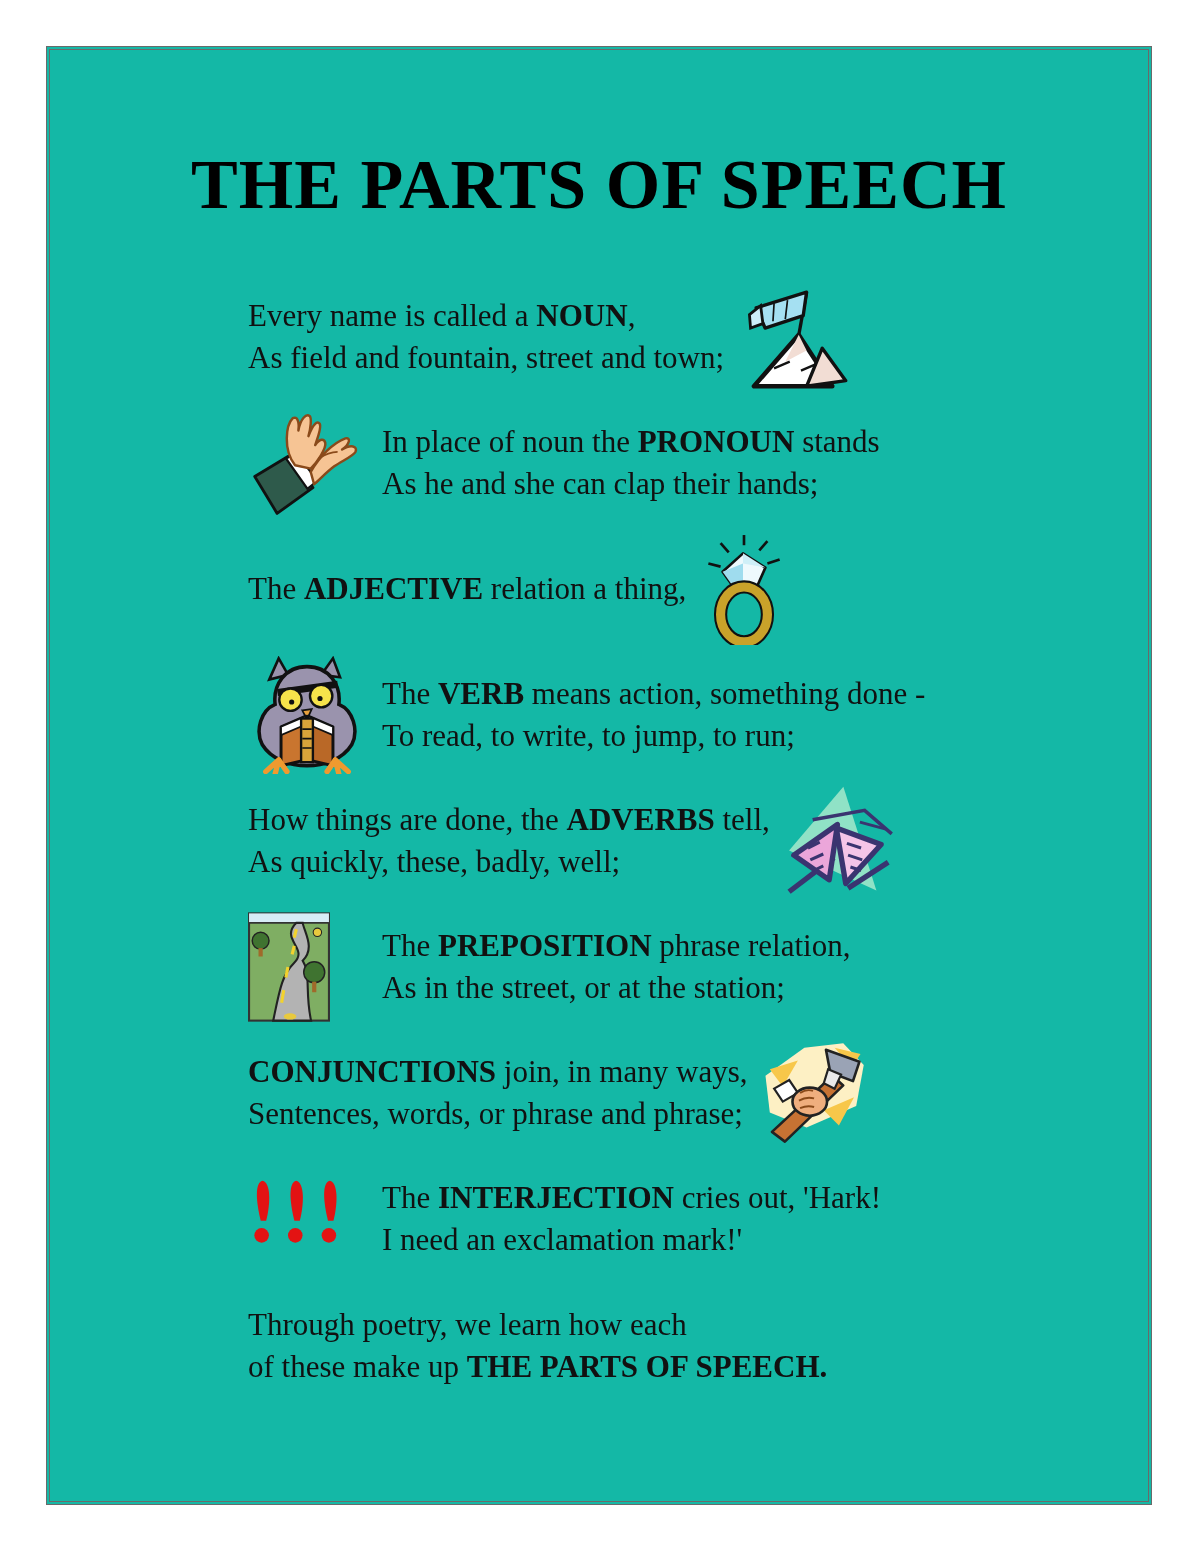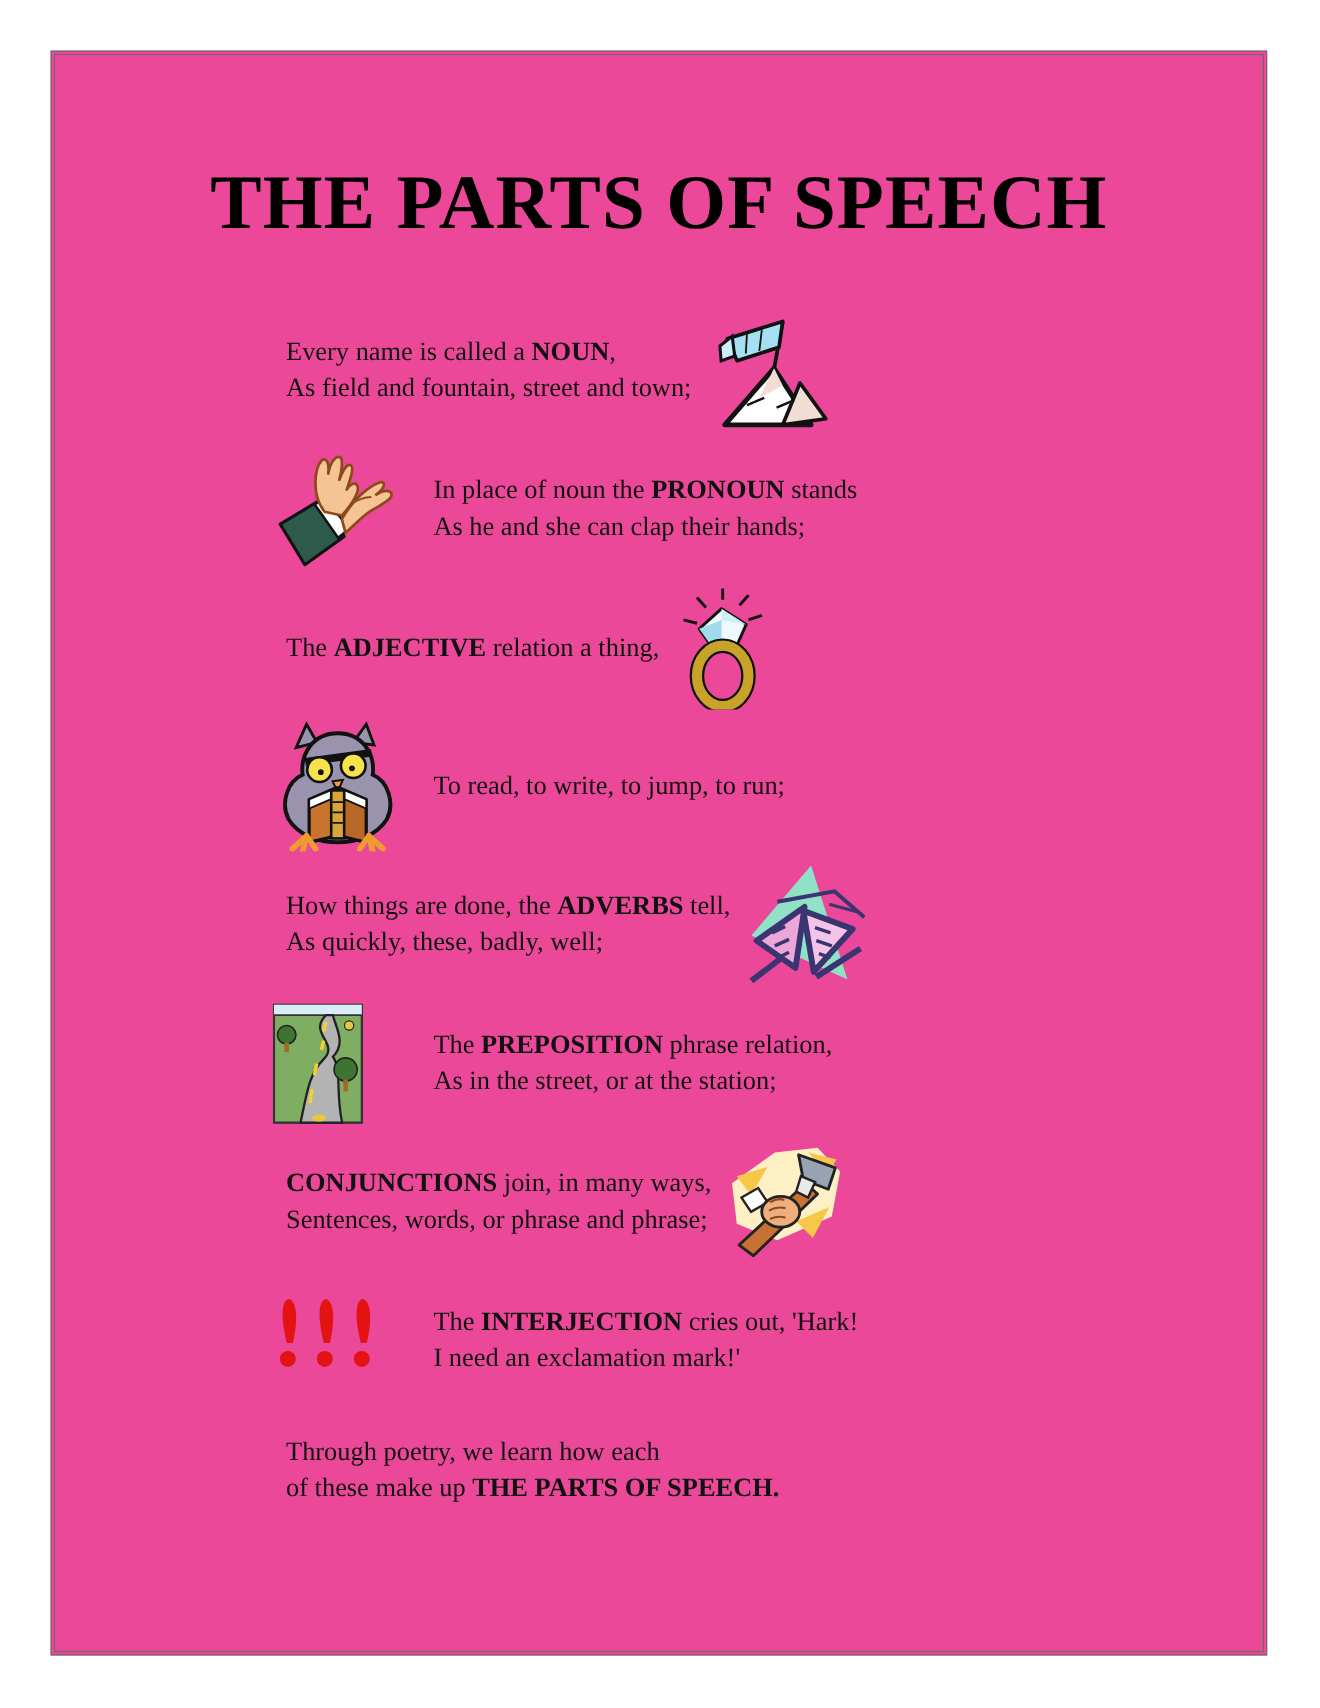--- a/index.html
+++ b/index.html
@@ -2,36 +2,36 @@
 <html><head>
 <meta charset="utf-8">
 <style>
   html,body{margin:0;padding:0;background:#ffffff;}
   body{
     width:1200px;height:1553px;position:relative;
     font-family:"Liberation Serif", serif;color:#111;
   }
   .frame{
     position:absolute;left:46px;top:46px;width:1106px;height:1459px;
-    box-sizing:border-box;border:4px double #6a6a6a;background:#ec4899;
+    box-sizing:border-box;border:4px double #6a6a6a;background:#14b8a6;
   }
   .page-title{
     margin-top:100px;text-align:center;
     font-size:70px;font-weight:bold;letter-spacing:1px;color:#000;
     line-height:1;
   }
   .stanzas{
     margin-top:58px;
     padding-left:198px;padding-right:110px;
   }
   .stanza{
     display:flex;align-items:center;
     min-height:118px;margin-bottom:8px;
   }
-  .txt{font-size:24px;line-height:1.36;white-space:nowrap;margin-left:12px;}
+  .txt{font-size:31px;line-height:1.36;white-space:nowrap;}
   .kw{font-weight:bold;}
   .icon-left{
     flex:0 0 134px;display:flex;align-items:center;justify-content:flex-start;
   }
   .icon-right{margin-left:12px;display:flex;align-items:center;}
   .closing{margin-top:26px;}
   .closing .txt{white-space:nowrap;}
   svg{display:block;}
 </style>
 </head>
@@ -119,20 +119,21 @@
           <polygon points="72,60 51,51 51,58 72,67" fill="#ffffff" stroke="#111" stroke-width="1.5"></polygon>
           <rect x="45" y="53" width="10" height="37" fill="#d9a43a" stroke="#111" stroke-width="2"></rect>
           <path d="M46,62 h8 M46,70 h8 M46,78 h8" stroke="#111" stroke-width="1.4"></path>
           <g stroke="#ef9a2f" stroke-width="4.5" stroke-linecap="round">
             <path d="M26,88 L15,98 M26,88 L23,100 M26,88 L33,98"></path>
             <path d="M74,88 L85,98 M74,88 L77,100 M74,88 L67,98"></path>
           </g>
         </svg>
       </div>
       <div class="txt">
+        <div><span>The </span><span class="kw">VERB</span><span> means action, something done -</span></div>
         <div>To read, to write, to jump, to run;</div>
       </div>
     </div>
 
     <div class="stanza">
       <div class="txt">
         <div><span>How things are done, the </span><span class="kw">ADVERBS</span><span> tell,</span></div>
         <div>As quickly, these, badly, well;</div>
       </div>
       <div class="icon-right">

